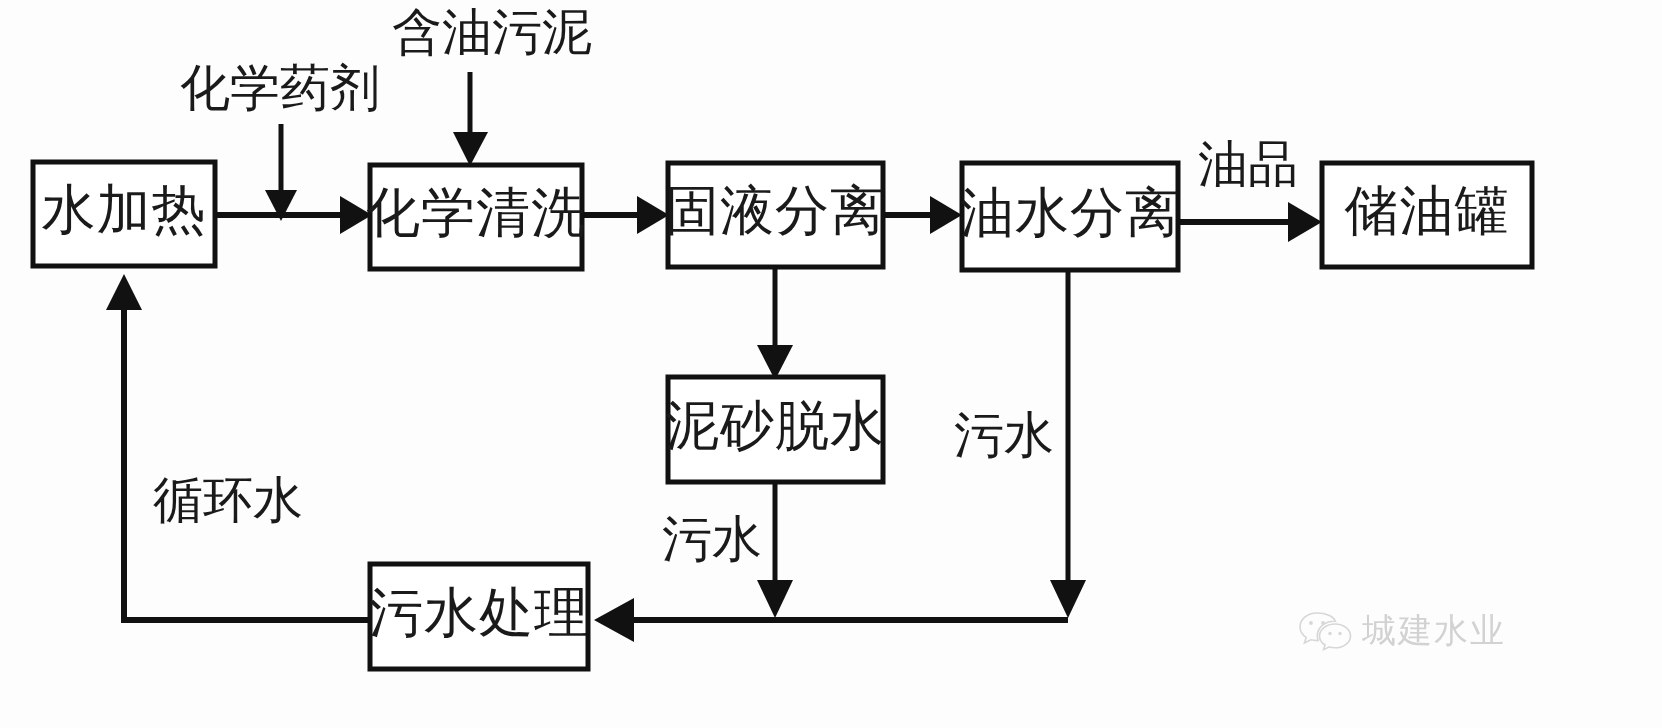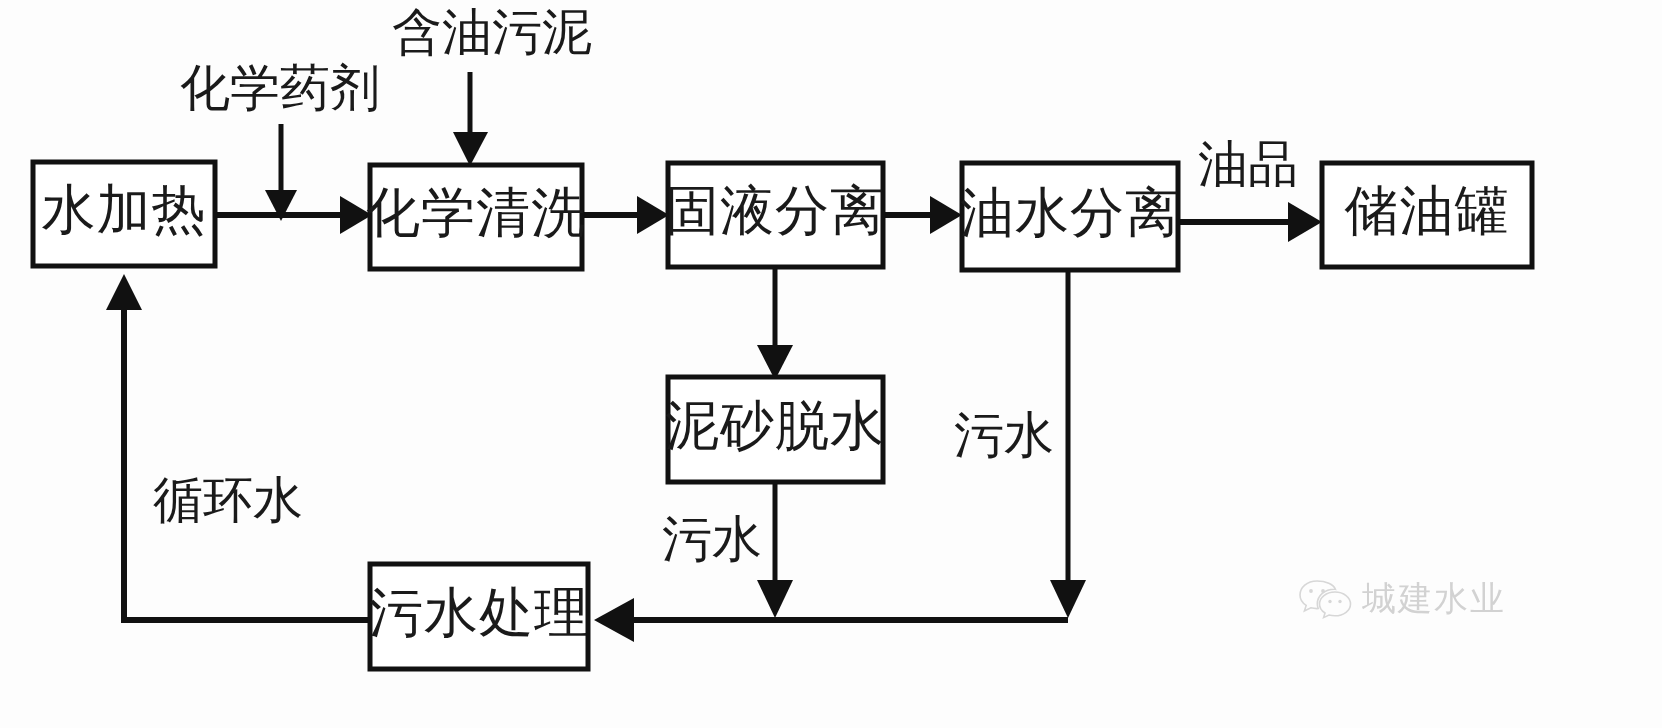--- a/index.html
+++ b/index.html
@@ -53,21 +53,21 @@
     text-anchor: middle;
     dominant-baseline: middle;
   }
   .arrow-head {
     fill: #111111;
     stroke: none;
   }
   #watermark {
     position: absolute;
     left: 1298px;
-    top: 576px;
+    top: 608px;
     display: flex;
     align-items: center;
     gap: 10px;
     opacity: 0.38;
     user-select: none;
   }
   #watermark .wm-text {
     font-family: "Liberation Sans", "DejaVu Sans", sans-serif;
     font-size: 34px;
     color: #8d8d8d;

